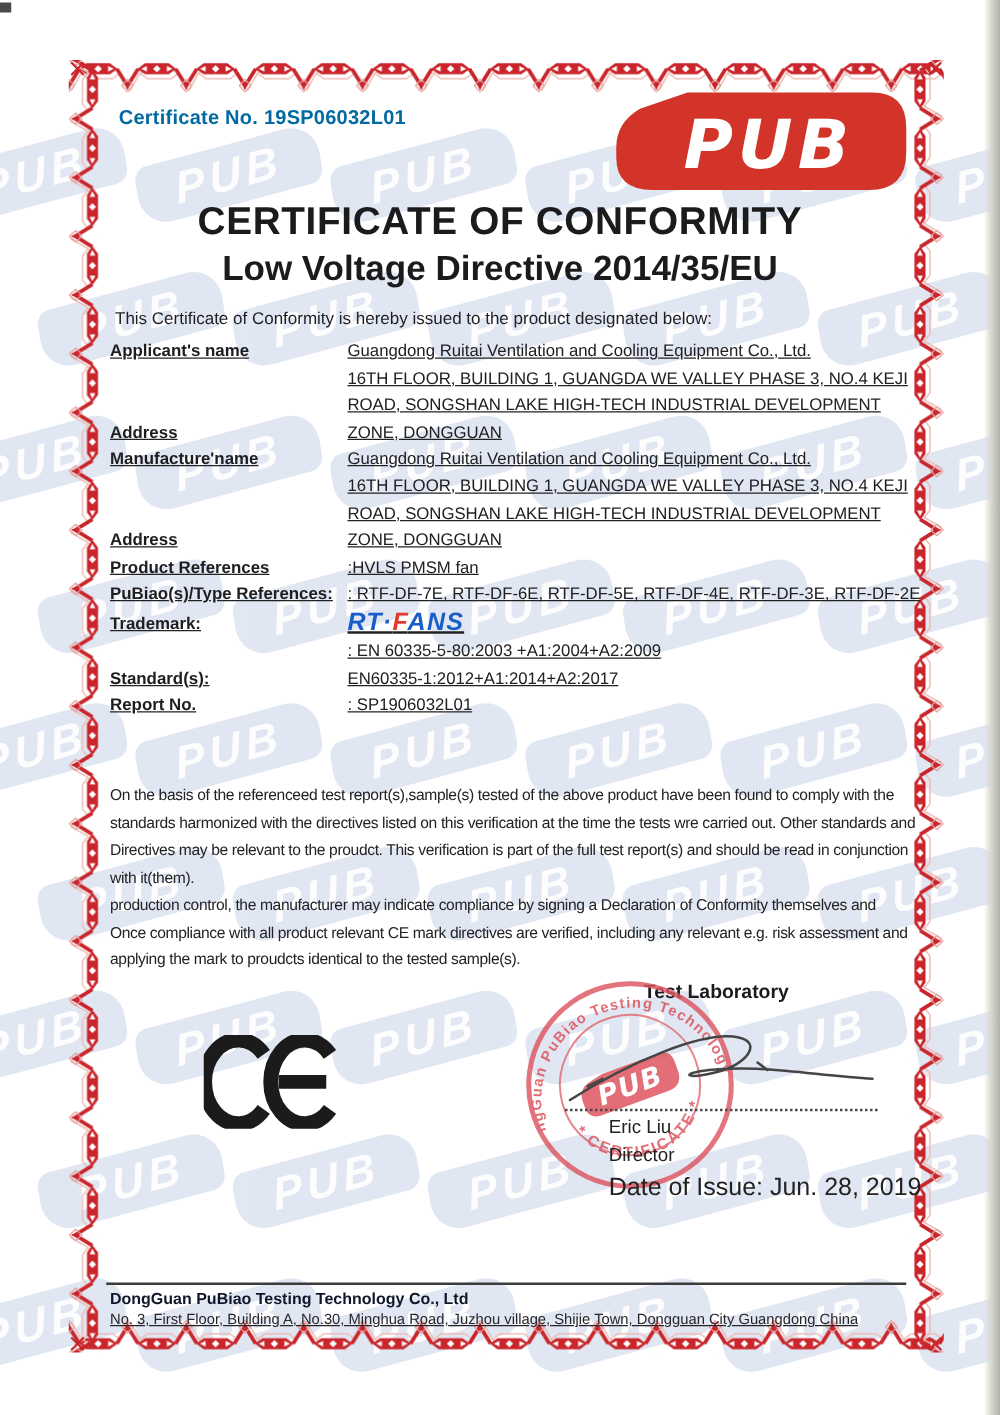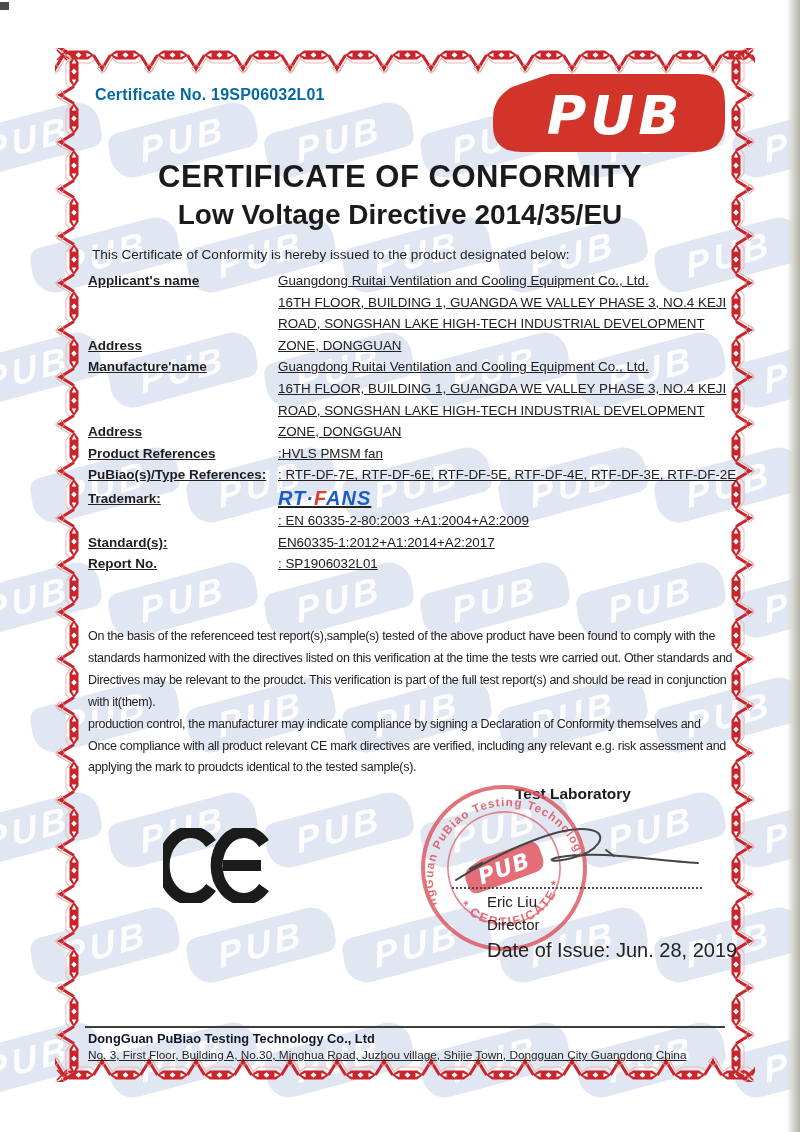--- a/index.html
+++ b/index.html
@@ -326,21 +326,21 @@
       </div>
       <div class="frow">
         <div class="flabel">Trademark:</div>
         <div class="fvalue">
           <div class="brand"><span class="bl">RT·</span><span class="fred">F</span><span class="bl">ANS</span></div>
         </div>
       </div>
       <div class="frow">
         <div class="flabel">Standard(s):</div>
         <div class="fvalue">
-          <div class="vline">: EN 60335-2-80:2003 +A1:2004+A2:2009</div>
+          <div class="vline">: EN 60335-5-80:2003 +A1:2004+A2:2009</div>
           <div class="vline">EN60335-1:2012+A1:2014+A2:2017</div>
         </div>
       </div>
       <div class="frow">
         <div class="flabel">Report No.</div>
         <div class="fvalue">
             <div class="vline">: SP1906032L01</div>
           </div>
       </div>
     </div>

